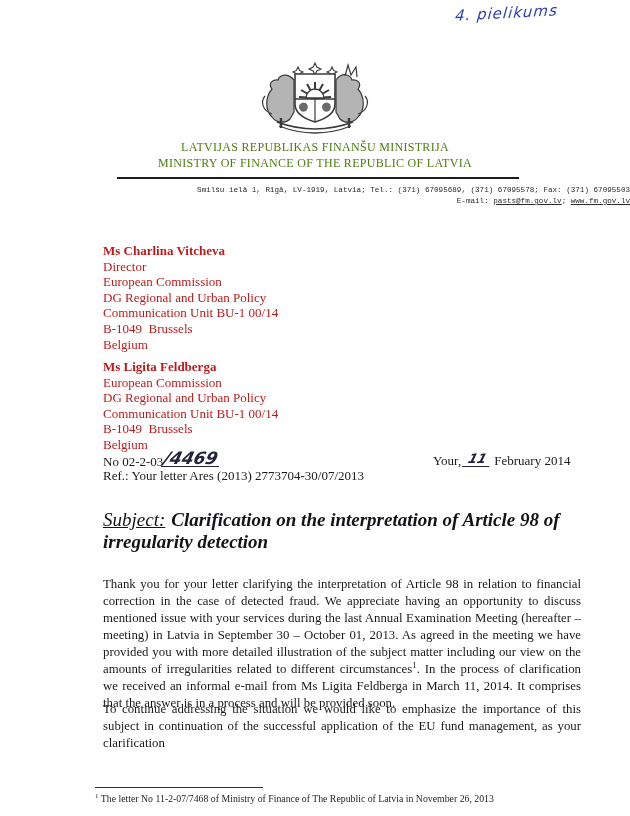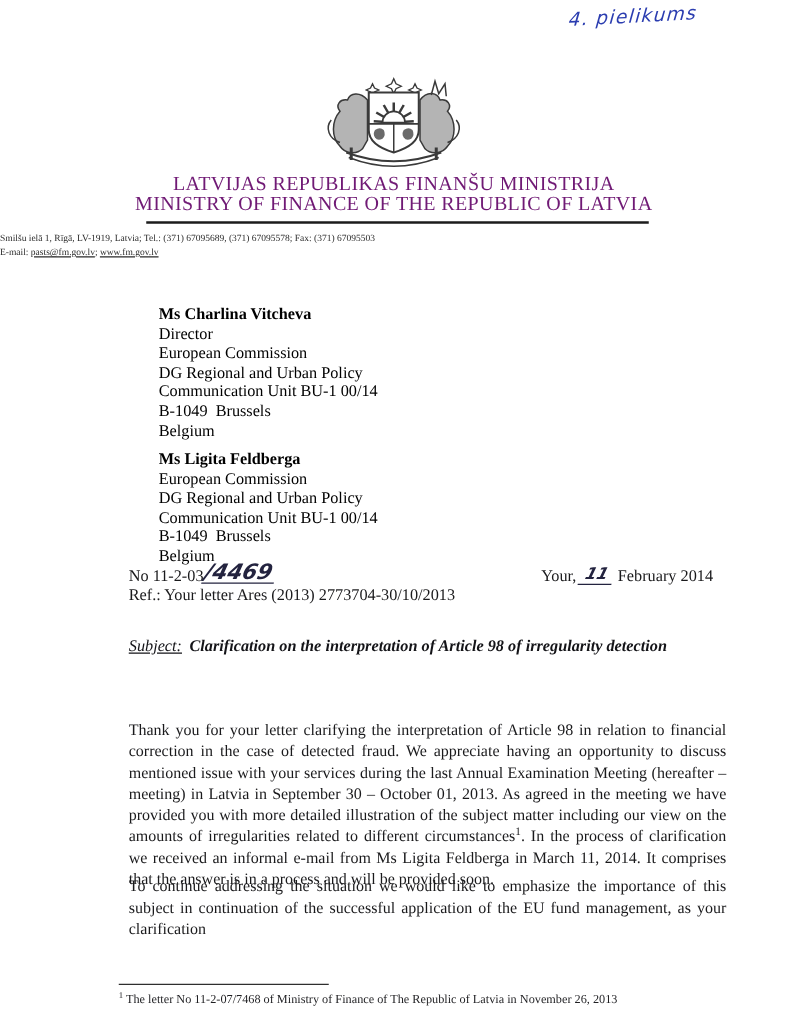--- a/index.html
+++ b/index.html
@@ -30,50 +30,49 @@
     position: absolute;
     left: 50%; top: 54px;
     transform: translateX(-50%);
   }
   
   .org-names {
     position: absolute;
     left: 0; top: 140px;
     width: 100%;
     text-align: center;
-    font-size: 16px;
+    font-size: 12px;
     line-height: 15.5px;
-    color: #701a75;
+    color: #4d7c0f;
     letter-spacing: 0.3px;
   }
   .head-rule {
     position: absolute;
     left: 117px; top: 177px;
     width: 402px; height: 2px;
     background: #1c1c1c;
   }
   .contact {
     position: absolute;
     left: 0; top: 185px;
     width: 100%;
-    text-align: left;
-    font-family: Liberation Serif, serif;
+    text-align: right;
+    font-family: Liberation Mono, monospace;
     font-size: 7.6px;
     line-height: 11px;
     color: #2a2a2a;
   }
   .contact .u { text-decoration: underline; }
   
   .recipient {
     position: absolute;
     left: 103px;
     font-size: 13px;
     line-height: 15.6px;
-    color: #000000;
-    margin-left: 24px;
+    color: #b91c1c;
   }
   .recipient .name { font-weight: bold; }
   .rec-1 { top: 243px; }
   .rec-2 { top: 359px; font-family: Liberation Serif, serif; }
   
   .no-line { position: absolute; left: 103px; top: 452px; font-size: 13px; color: #1a1a1c; }
   .hw-number {
     display: inline-block;
     font-family: "DejaVu Sans", sans-serif;
     font-style: italic;
@@ -102,21 +101,21 @@
     margin: 0 3px;
     position: relative;
     top: -2px;
     line-height: 12px;
   }
   
   .subject-line {
     position: absolute;
     left: 103px; top: 509px;
     width: 478px;
-    font-size: 13px;
+    font-size: 19px;
     font-style: italic;
     color: #141418;
   }
   .subject-line .label { text-decoration: underline; margin-right: 6px; }
   .subject-line .text { font-weight: bold; }
   
   .salutation { position: absolute; left: 103px; top: 551px; font-size: 12.8px; color: #1a1a1c; }
   .para {
     position: absolute;
     left: 103px;
@@ -216,23 +215,23 @@
   <div class="recipient rec-2">
     <div class="name">Ms Ligita Feldberga</div>
     <div>European Commission</div>
     <div>DG Regional and Urban Policy</div>
     <div>Communication Unit BU-1 00/14</div>
     <div>B-1049&nbsp; Brussels</div>
     <div>Belgium</div>
   </div>
 
   <div class="no-line">
-    <span>No 11-2-03</span><span class="hw-number">/4469</span>
-  </div>
-  <div class="ref-line">Ref.: Your letter Ares (2013) 2773704-30/10/2013</div>
+    <span>No 02-2-03</span><span class="hw-number">/4469</span>
+  </div>
+  <div class="ref-line">Ref.: Your letter Ares (2013) 2773704-30/07/2013</div>
 
   <div class="date-line">
     <span>Your,</span><span class="hw-date">11</span><span>February 2014</span>
   </div>
 
   <div class="subject-line">
     <span class="label">Subject:</span><span class="text">Clarification on the interpretation of Article 98 of irregularity detection</span>
   </div>
 
 

